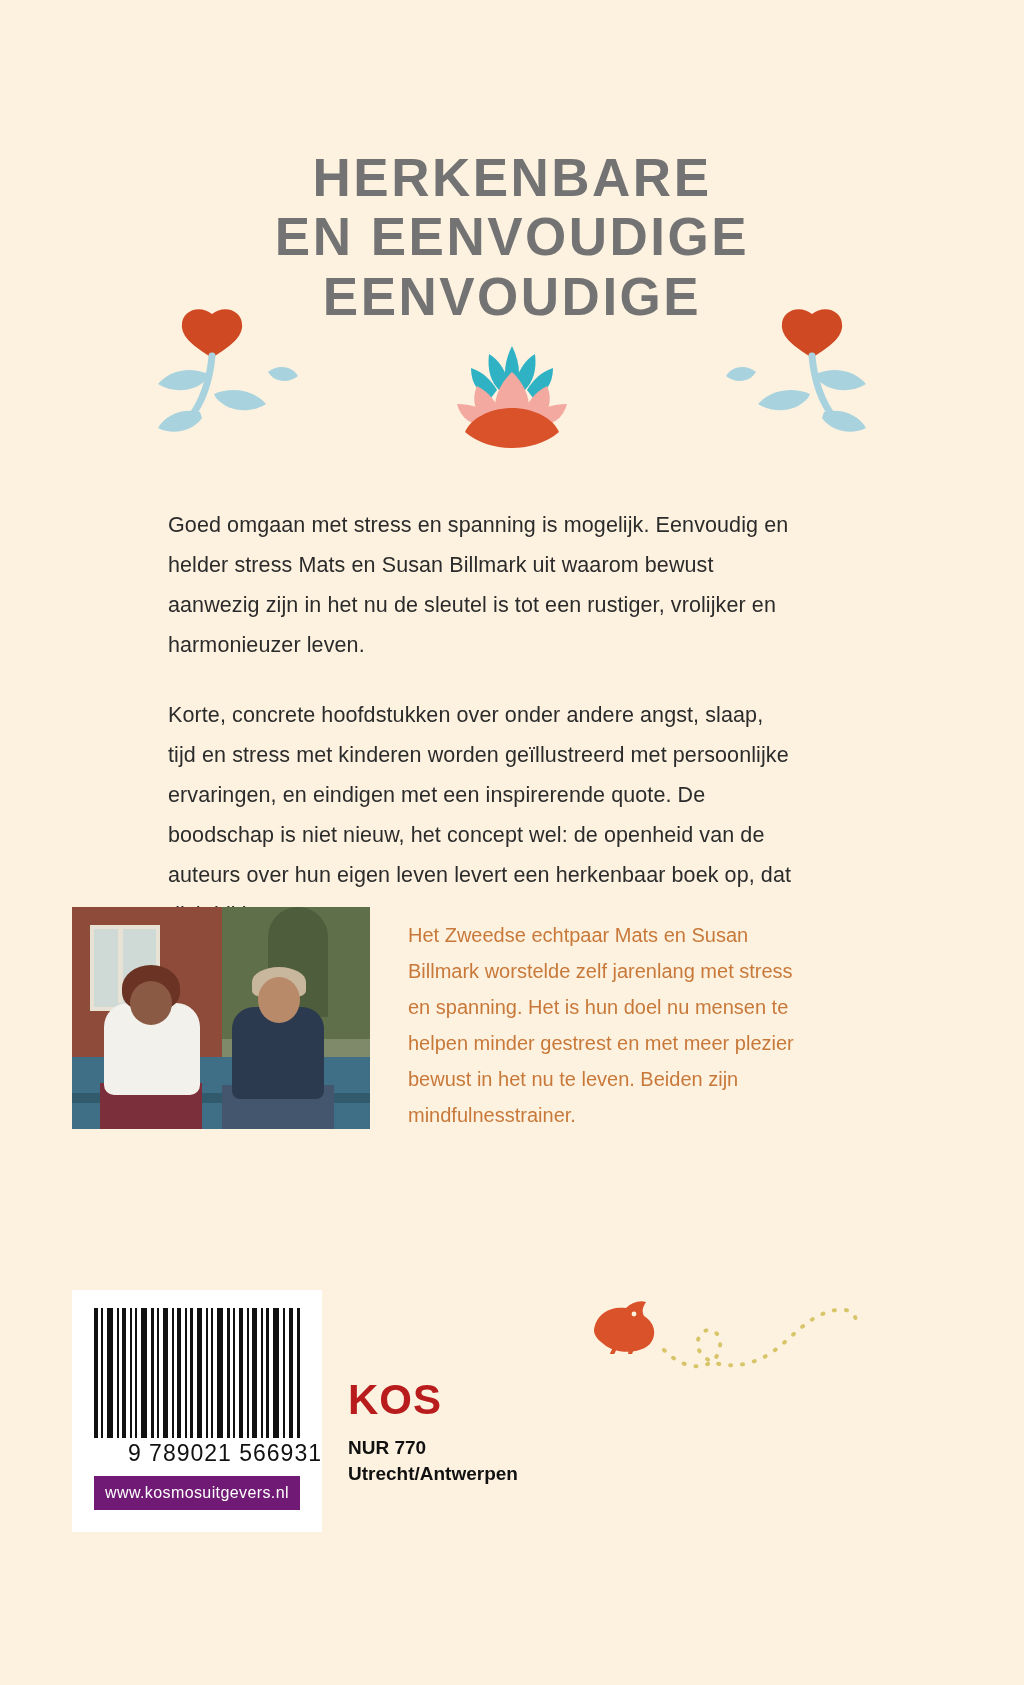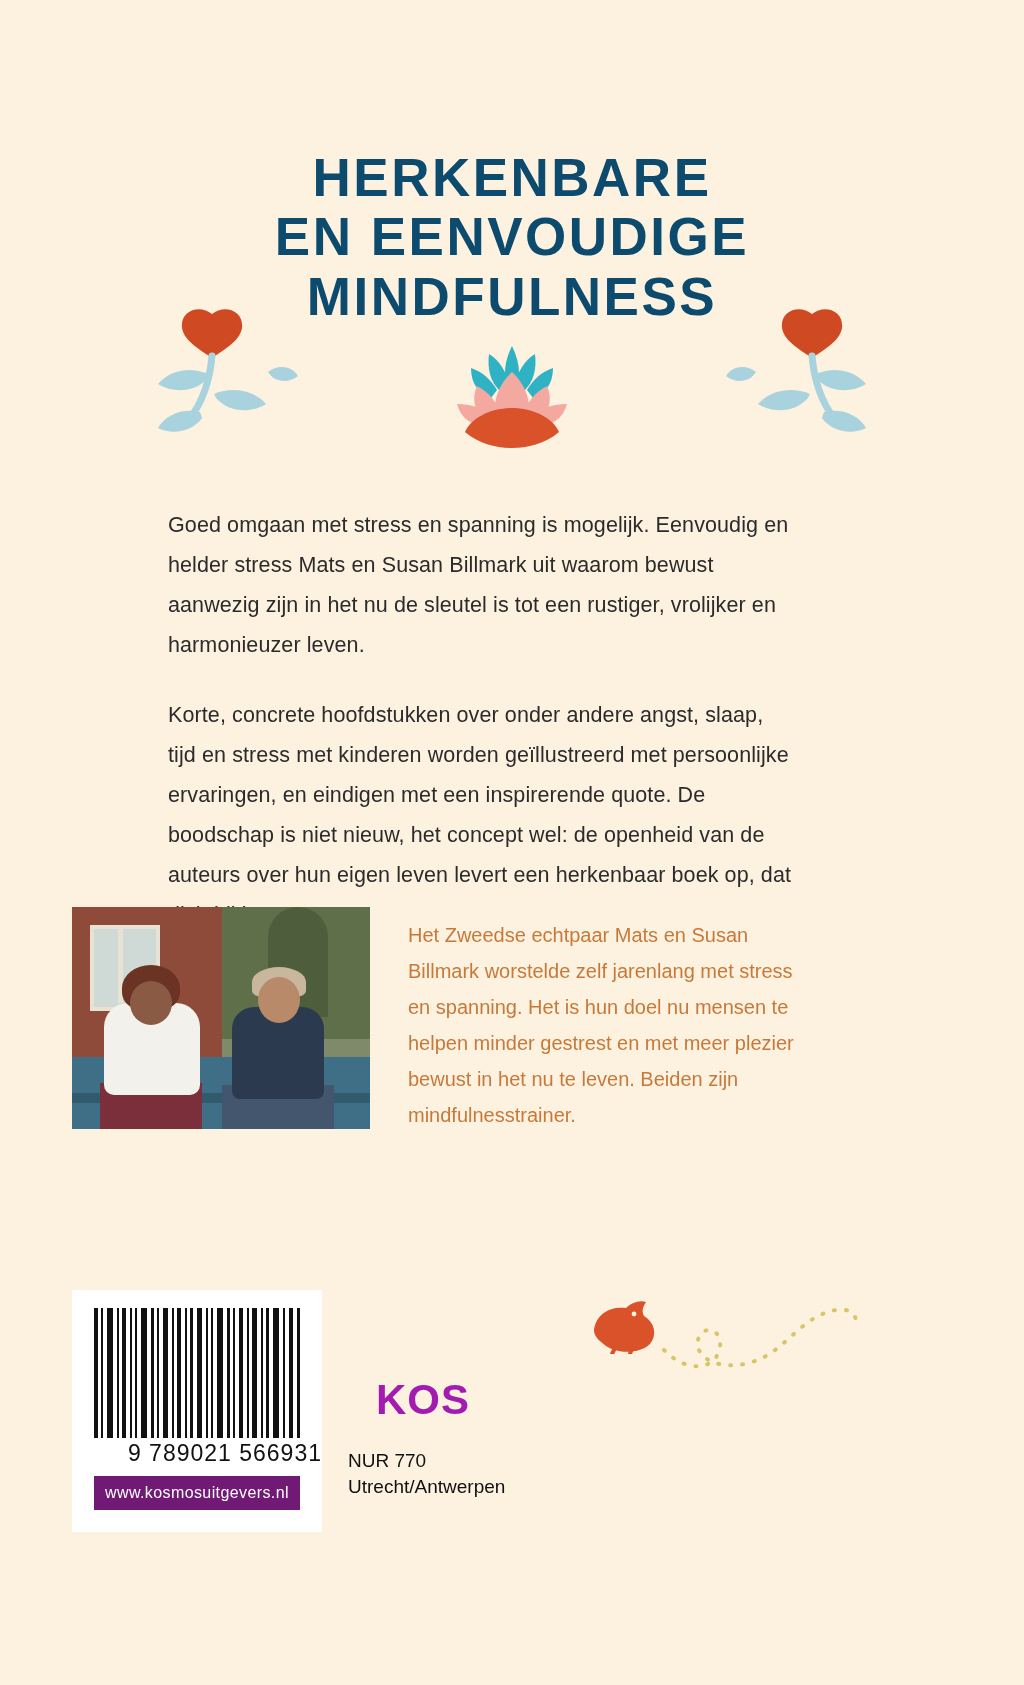--- a/index.html
+++ b/index.html
@@ -21,21 +21,21 @@
     background: #fdf2e0;
   }
 
   
   .headline {
     position: absolute;
     top: 148px;
     left: 0;
     width: 1024px;
     text-align: center;
-    color: #0c4a6e;
+    color: #737373;
     font-weight: bold;
     font-size: 53px;
     line-height: 1.12;
     letter-spacing: 2.5px;
   }
   .headline .hl-line {
     display: block;
     white-space: nowrap;
   }
 
@@ -176,41 +176,41 @@
   }
 
   
   .publisher {
     position: absolute;
     left: 348px;
     top: 1380px;
     width: 330px;
   }
   .kosmos-logo {
-    color: #a21caf;
+    color: #b91c1c;
     font-weight: bold;
     font-size: 42px;
     line-height: 0.96;
     letter-spacing: 1px;
-    margin-left: 28px;
   }
   .kosmos-logo .dot {
     display: inline-block;
     width: 15px;
     height: 15px;
     background: #111;
     border-radius: 50%;
     vertical-align: 2px;
     margin: 0 1px;
   }
   .pub-lines {
-    margin-top: 28px;
+    margin-top: 15px;
     color: #111;
     font-size: 19px;
     line-height: 26px;
+    font-weight: bold;
   }
 
   
   .bird {
     position: absolute;
     left: 588px;
     top: 1300px;
   }
   .trail {
     position: absolute;
@@ -219,21 +219,21 @@
   }
 </style>
 </head>
 <body>
 
 <div class="page">
 
   <div class="headline">
     <span class="hl-line">HERKENBARE</span>
     <span class="hl-line">EN EENVOUDIGE</span>
-    <span class="hl-line">MINDFULNESS</span>
+    <span class="hl-line">EENVOUDIGE</span>
   </div>
 
   <div class="ornaments">
     <div class="orn-left">
       <svg width="160" height="130" viewBox="0 0 160 130">
         <path d="M62 6 C50 -4 30 2 32 20 C34 34 54 44 62 50 C70 44 90 34 92 20 C94 2 74 -4 62 6 Z" fill="#cf4a22"></path>
         <path d="M62 48 C60 70 54 92 40 110" stroke="#a8d3de" stroke-width="7" fill="none" stroke-linecap="round"></path>
         <path d="M58 66 C40 58 20 62 8 76 C24 86 46 84 58 70 Z" fill="#a8d3de"></path>
         <path d="M64 86 C82 78 104 82 116 96 C100 106 78 104 66 90 Z" fill="#a8d3de"></path>
         <path d="M50 104 C34 100 16 106 8 120 C24 128 44 122 52 110 Z" fill="#a8d3de"></path>

